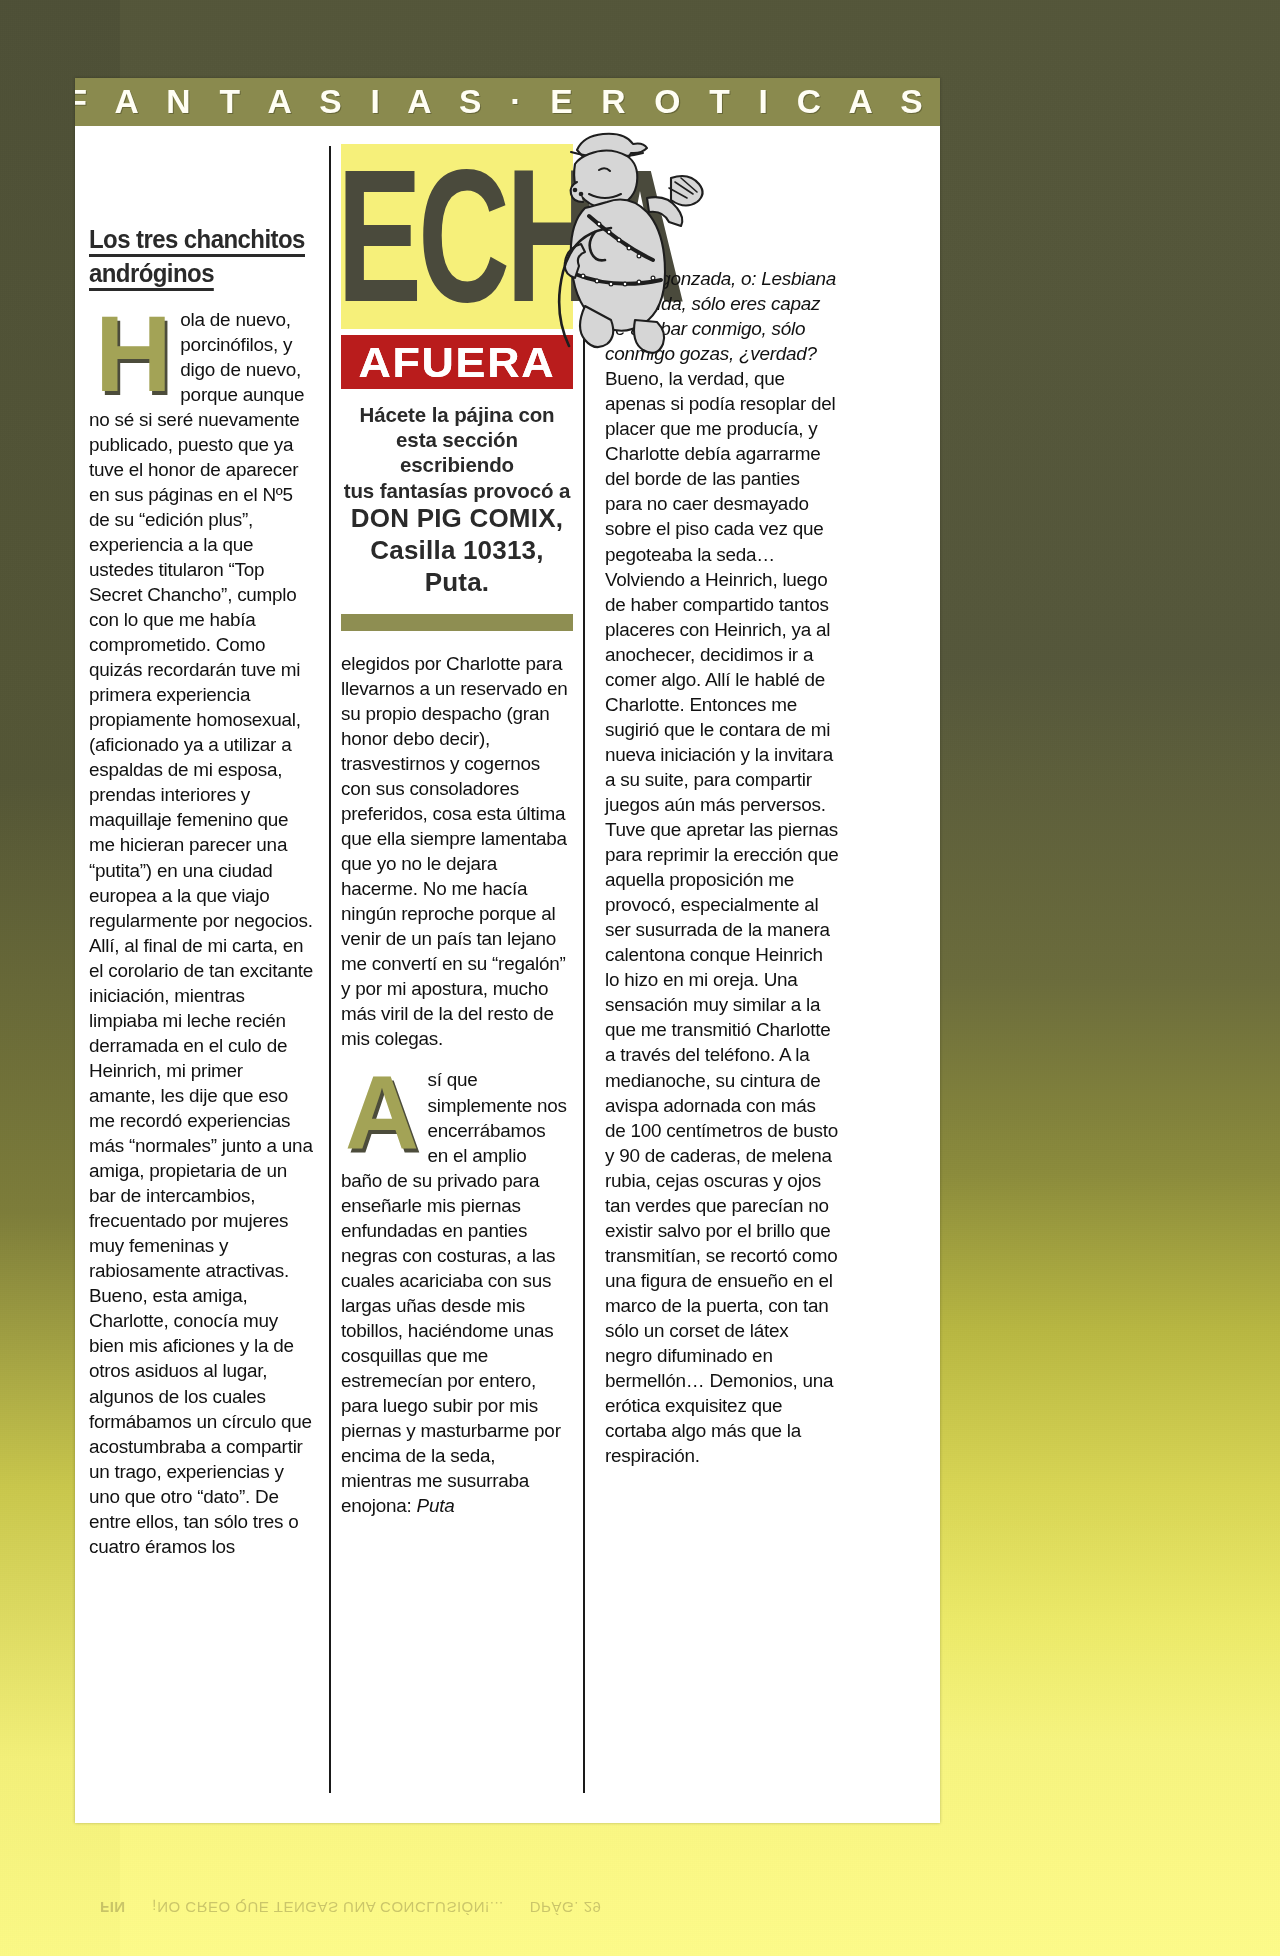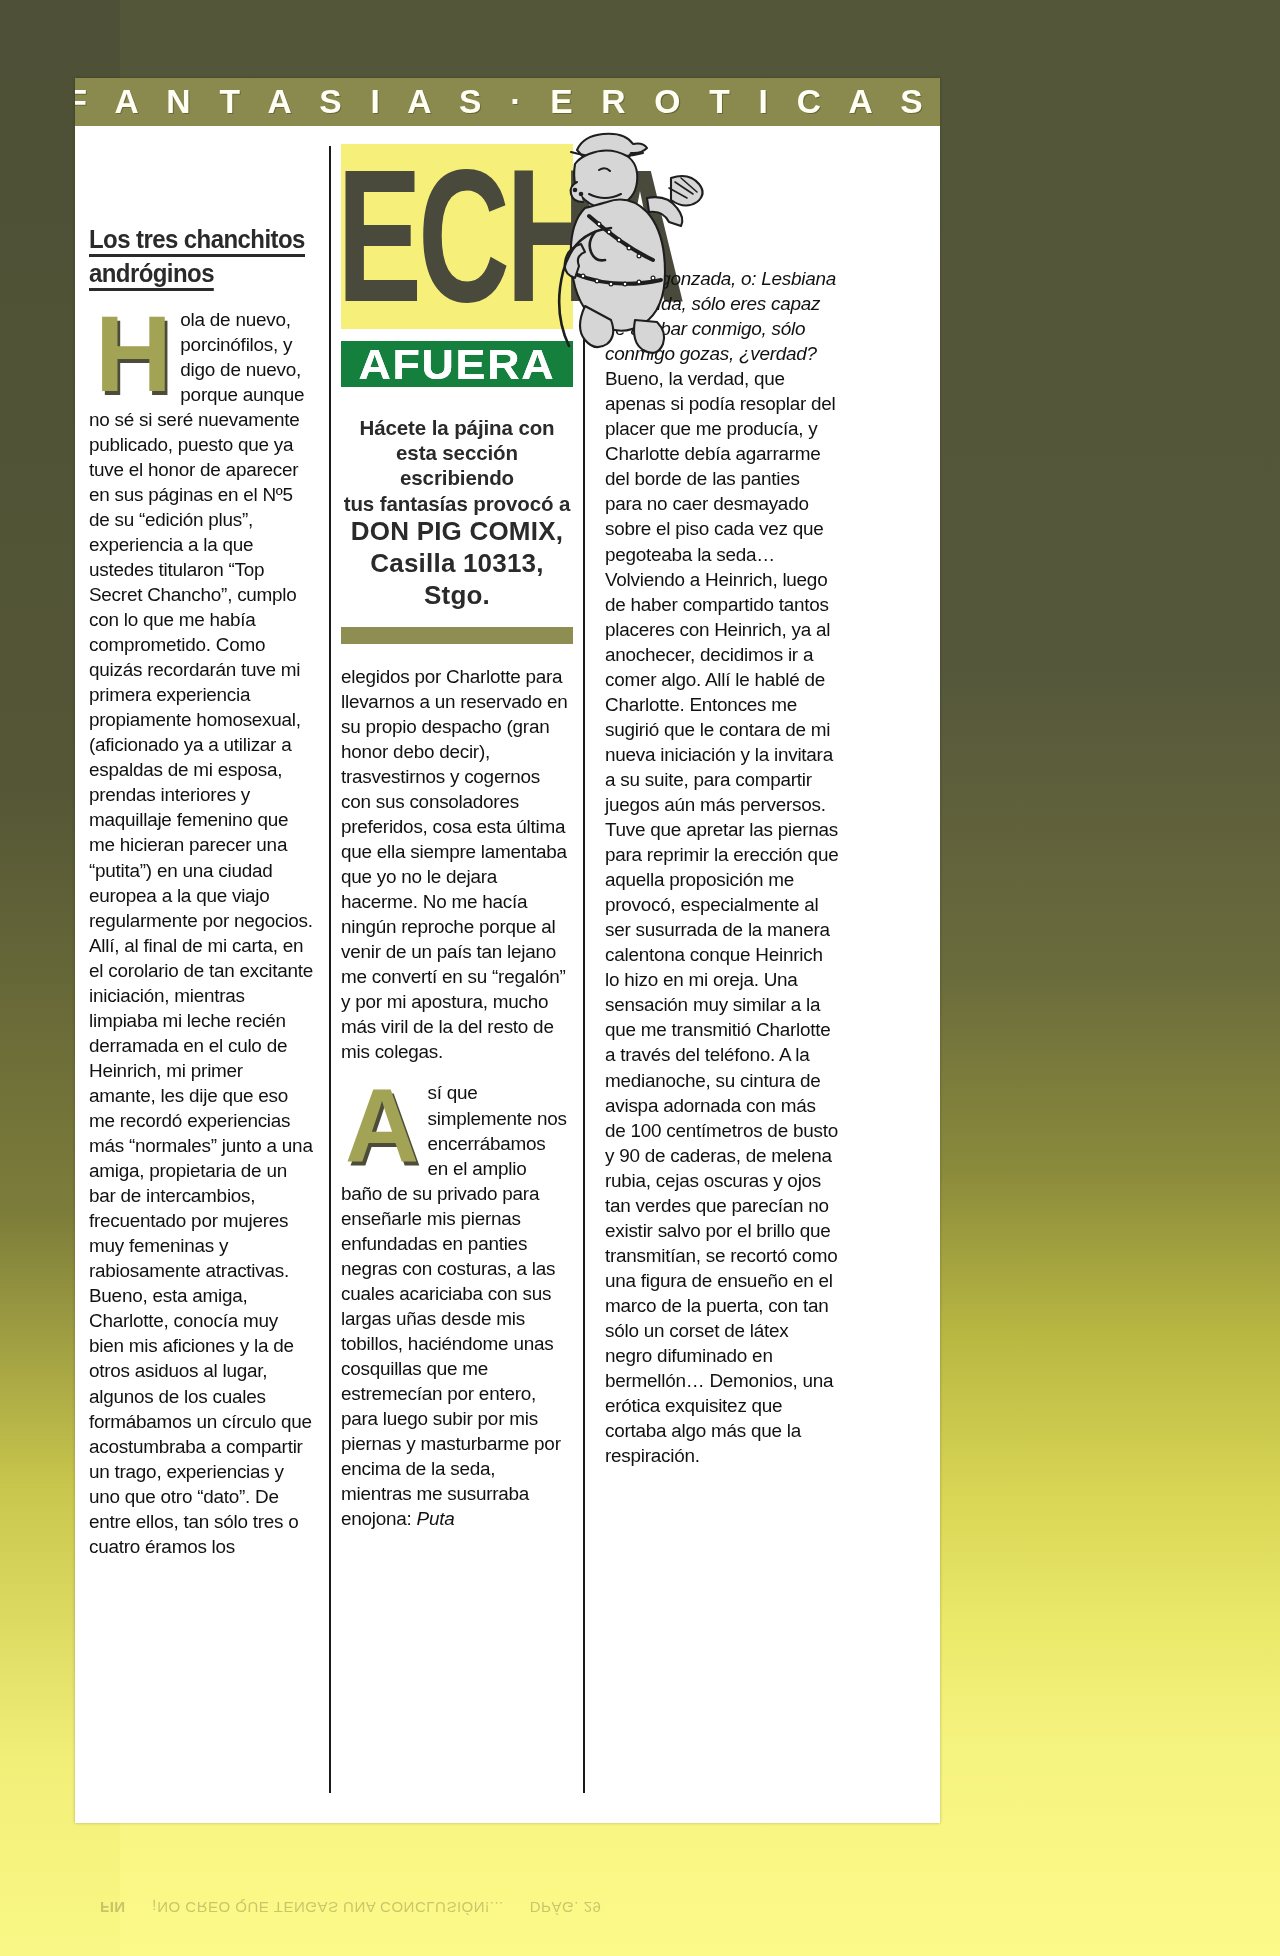--- a/index.html
+++ b/index.html
@@ -183,42 +183,42 @@
     font-weight: bold;
     font-size: 125px;
     line-height: 1;
     color: #4a4a3c;
     letter-spacing: -4px;
     transform: scale(1.02, 1.52);
     transform-origin: left top;
     white-space: nowrap;
   }
   #afuera-band {
-    background: #15803d;
-    height: 46px;
+    background: #b91c1c;
+    height: 54px;
     display: flex;
     align-items: center;
     justify-content: center;
-    margin-top: 12px;
+    margin-top: 6px;
     overflow: hidden;
   }
   #afuera-word {
     color: #ffffff;
     font-family: "Liberation Sans", sans-serif;
     font-weight: bold;
     font-size: 40px;
     letter-spacing: 1.5px;
     transform: scale(1.12, 1.08);
     white-space: nowrap;
     text-shadow: 0 0 0 #fff;
   }
 
   
   #echa-caption {
-    margin-top: 28px;
+    margin-top: 13px;
     text-align: center;
     font-family: "Liberation Sans", sans-serif;
     font-weight: bold;
     font-size: 20.5px;
     line-height: 1.23;
     color: #2a2a2a;
     letter-spacing: -.1px;
   }
   #echa-caption .cap-strong { font-size: 26px; letter-spacing: .2px; }
 
@@ -289,21 +289,21 @@
         <div id="afuera-band">
           <div id="afuera-word">AFUERA</div>
         </div>
       </div>
 
       <div id="echa-caption">
         <div>Hácete la pájina con</div>
         <div>esta sección escribiendo</div>
         <div>tus fantasías provocó a</div>
         <div class="cap-strong">DON PIG COMIX,</div>
-        <div class="cap-strong">Casilla 10313, Stgo.</div>
+        <div class="cap-strong">Casilla 10313, Puta.</div>
       </div>
 
       <div id="olive-divider"></div>
 
       <div class="body-text mid-after-divider">elegidos por Charlotte para llevarnos a un reservado en su propio despacho (gran honor debo decir), trasvestirnos y cogernos con sus consoladores preferidos, cosa esta última que ella siempre lamentaba que yo no le dejara hacerme. No me hacía ningún reproche porque al venir de un país tan lejano me convertí en su “regalón” y por mi apostura, mucho más viril de la del resto de mis colegas.</div>
 
       <div class="body-text para-gap">
         <span class="dropcap dropcap-a">A</span><span>sí que simplemente nos encerrábamos en el amplio baño de su privado para enseñarle mis piernas enfundadas en panties negras con costuras, a las cuales acariciaba con sus largas uñas desde mis tobillos, haciéndome unas cosquillas que me estremecían por entero, para luego subir por mis piernas y masturbarme por encima de la seda, mientras me susurraba enojona: </span><em>Puta</em>
       </div>
     </div>

